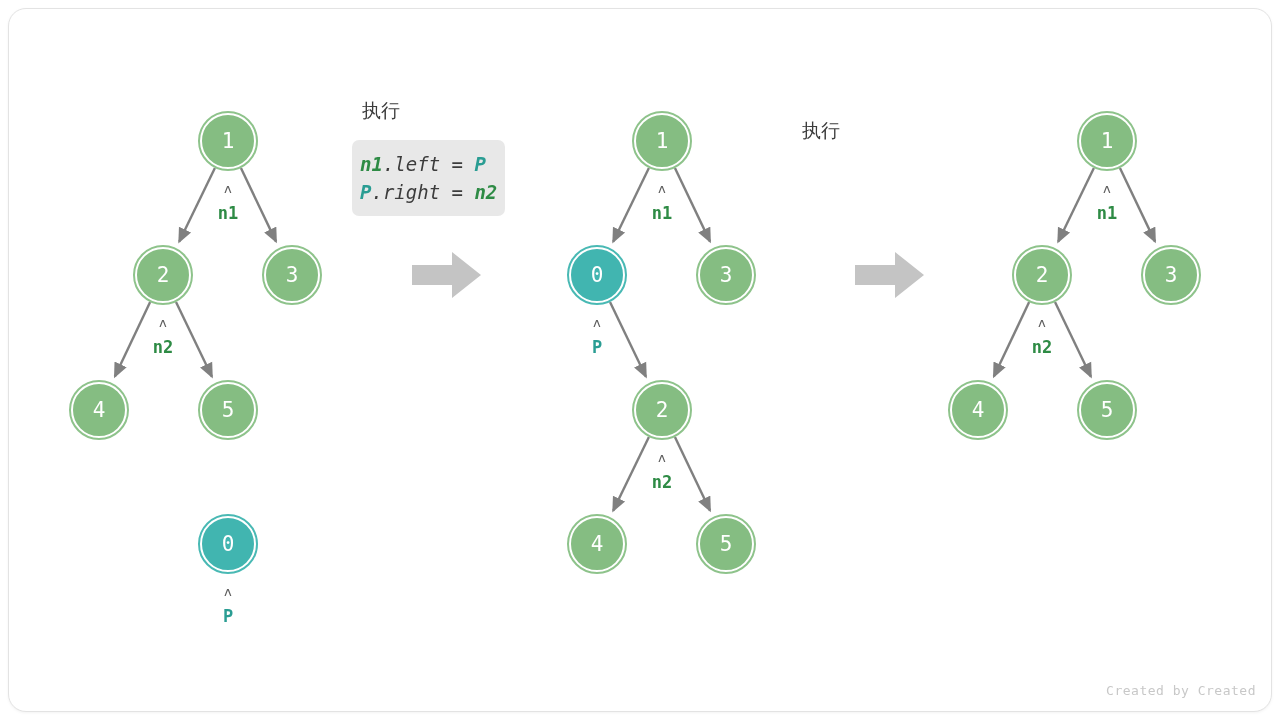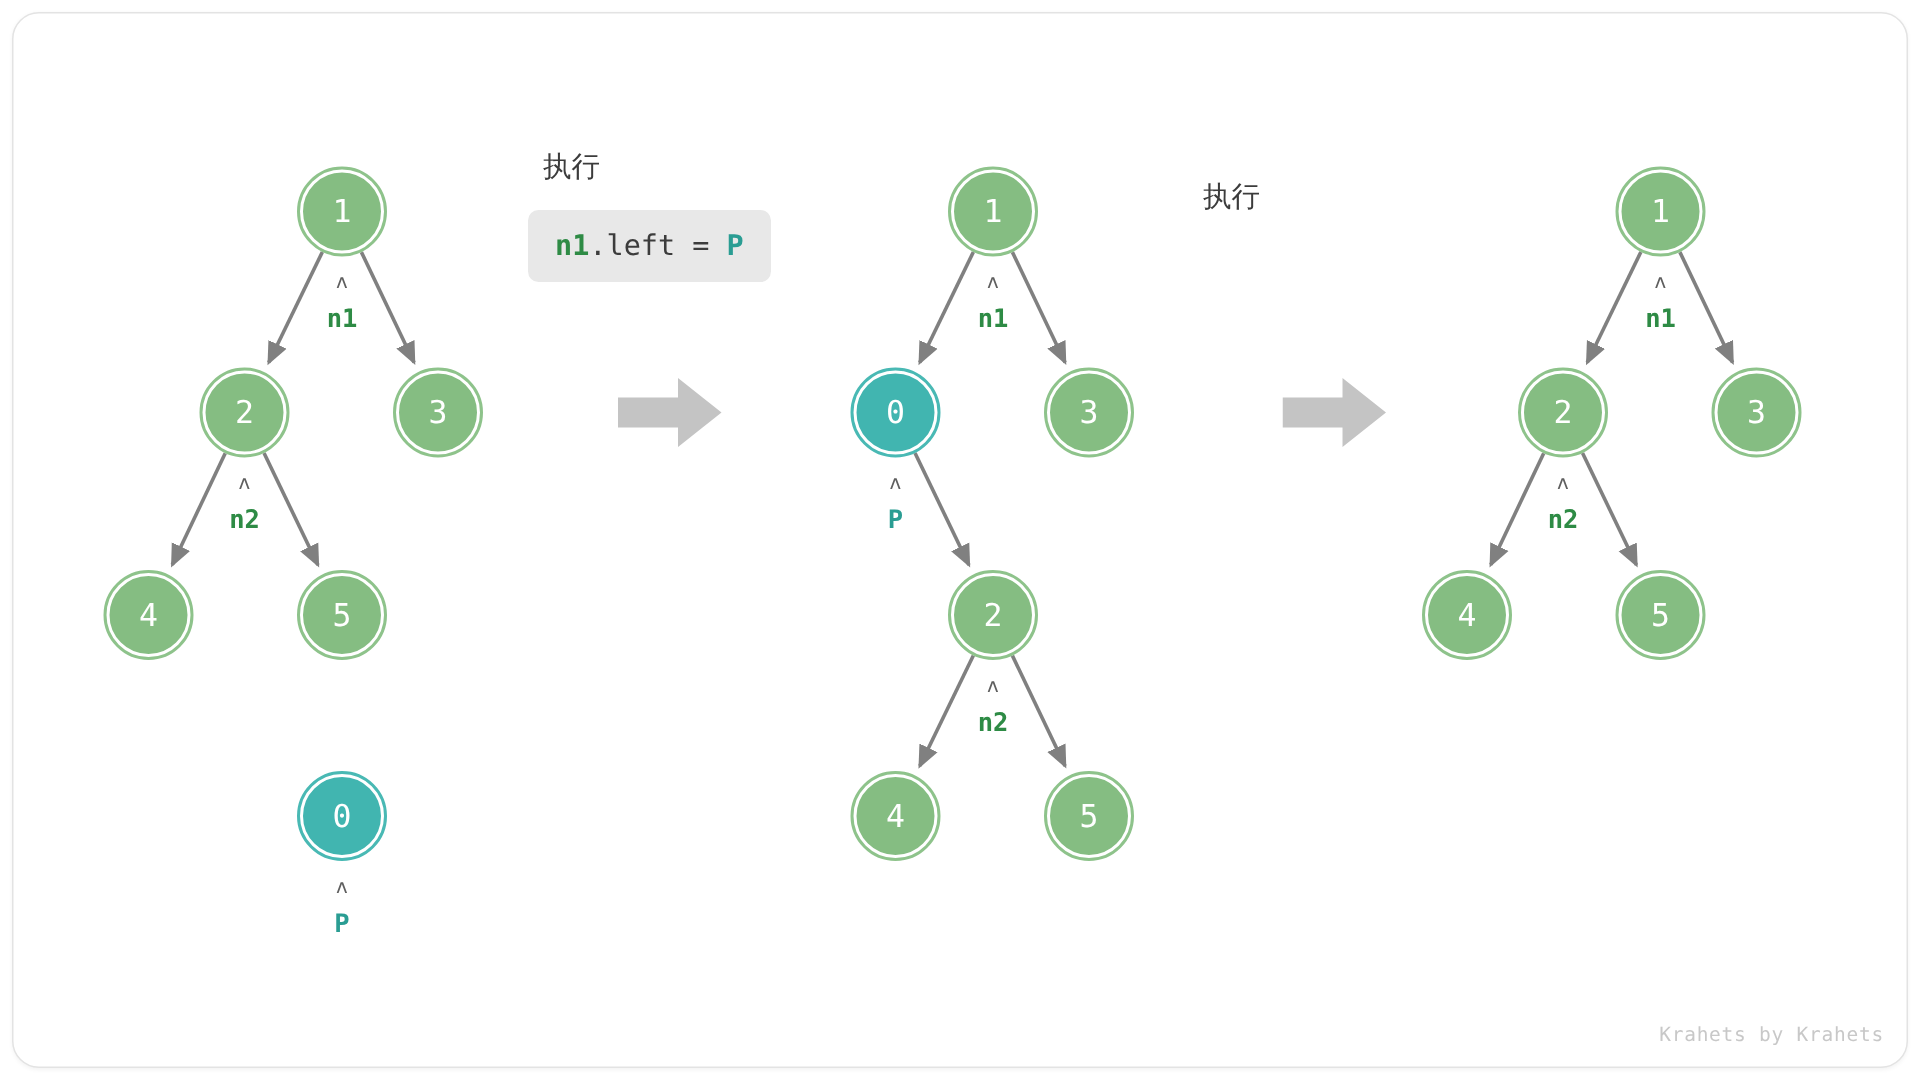--- a/index.html
+++ b/index.html
@@ -94,26 +94,27 @@
     position: absolute;
     font-family: "Liberation Sans", sans-serif;
     font-size: 19px;
     color: #3c3c3c;
     white-space: nowrap;
   }
   .code-block {
     position: absolute;
     background: #e8e8e8;
     border-radius: 7px;
-    padding: 10px 18px;
+    padding: 10px 8px;
     font-family: "DejaVu Sans Mono", monospace;
     font-size: 19px;
     line-height: 28px;
     color: #3c3c3c;
     white-space: pre;
+    font-style: italic;
   }
   .code-block .v-green { color: #2e8b45; font-weight: bold; }
   .code-block .v-teal  { color: #2a9d93; font-weight: bold; }
   .code-block .op      { color: #3c3c3c; }
 
   
   .big-arrow {
     position: absolute;
     width: 70px;
     height: 46px;
@@ -243,18 +244,18 @@
       </div>
       <div class="big-arrow" style="left: 412px; top: 252px;"><svg width="70" height="46" viewBox="0 0 70 46" xmlns="http://www.w3.org/2000/svg">
           <path d="M0,13 L40,13 L40,0 L69,23 L40,46 L40,33 L0,33 Z" fill="#c4c4c4"></path>
         </svg></div>
       <div class="big-arrow" style="left: 855px; top: 252px;"><svg width="70" height="46" viewBox="0 0 70 46" xmlns="http://www.w3.org/2000/svg">
           <path d="M0,13 L40,13 L40,0 L69,23 L40,46 L40,33 L0,33 Z" fill="#c4c4c4"></path>
         </svg></div>
     </div>
 
   <div class="step-caption" id="cap0" style="left: 362px; top: 98px;">执行</div>
-  <div class="code-block" id="code0" style="left: 352px; top: 140px;"><div><span class="v-green">n1</span><span class="op">.left = </span><span class="v-teal">P</span></div></div>
+  <div class="code-block" id="code0" style="left: 352px; top: 140px;"><div><span class="v-green">n1</span><span class="op">.left = </span><span class="v-teal">P</span></div><div><span class="v-teal">P</span><span class="op">.right = </span><span class="v-green">n2</span></div></div>
 
   <div class="step-caption" id="cap1" style="left: 802px; top: 118px;">执行</div>
 
-  <div class="watermark">Krahets by Krahets</div>
+  <div class="watermark">Created by Created</div>
 </div>
 
 </body></html>

